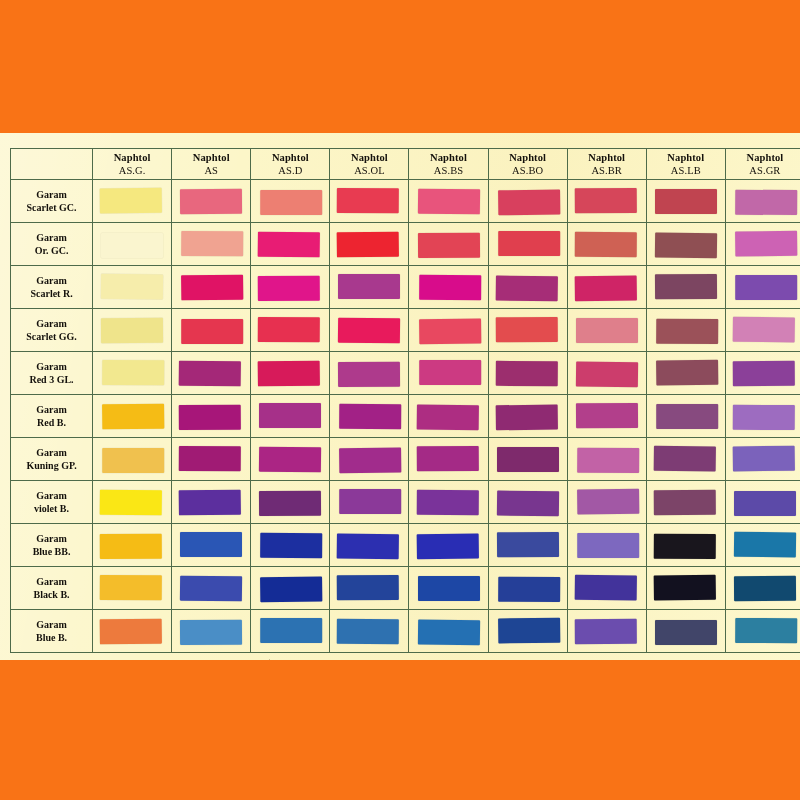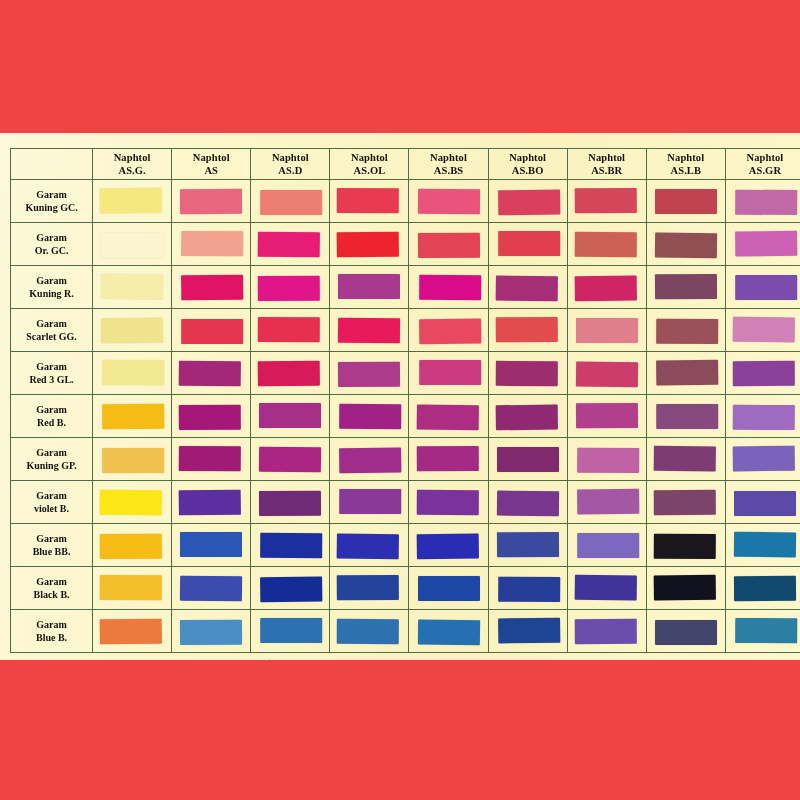--- a/index.html
+++ b/index.html
@@ -2,21 +2,21 @@
 <html><head>
 <meta charset="utf-8">
 <title>Naphtol Dye Shade Card</title>
 <style>
   html,body{margin:0;padding:0;}
   body{
     width:800px;height:800px;overflow:hidden;
     background:#ffffff;
     font-family:"Liberation Serif", serif;
   }
-  #page{position:relative;width:800px;height:800px;background:#ef4444;}
+  #page{position:relative;width:800px;height:800px;background:#f97316;}
 
   
   #card{
     position:absolute;left:0;top:133px;width:800px;height:527px;
     background:#fcf6c8;
   }
   
   #card:before{
     content:"";position:absolute;inset:0;
     background:
@@ -42,21 +42,21 @@
 
   thead th{
     height:30px;
     font-size:10.5px;line-height:1.25;
     font-weight:bold;color:#14110c;
     letter-spacing:.1px;
     text-align:center;
   }
   thead th.corner{border-top:1.6px solid #4e6b4a;}
   th .nap{display:block;font-weight:bold;}
-  th .code{display:block;font-weight:bold;text-align:center;}
+  th .code{display:block;font-weight:normal;text-align:center;}
 
   tbody th.rlabel, tbody td.rlabel{
     height:42px;
     font-size:10px;line-height:1.3;
     font-weight:bold;color:#14110c;
     text-align:center;
   }
   .rlabel .l1{display:block;}
   .rlabel .l2{display:block;}
 
@@ -133,21 +133,21 @@
             <th style="border-color: rgb(78, 107, 74);">
               <span class="nap">Naphtol</span>
               <span class="code">AS.GR</span>
             </th>
           </tr>
       </thead>
       <tbody>
           <tr>
             <td class="rlabel" style="border-color: rgb(78, 107, 74);">
               <span class="l1">Garam</span>
-              <span class="l2">Kuning GC.</span>
+              <span class="l2">Scarlet GC.</span>
             </td>
             <td class="cell" style="border-color: rgb(78, 107, 74);">
               <div class="swtch" style="transform: translate(-1.2px, -0.9px) rotate(-0.7deg); background-color: rgb(245, 232, 127);"></div>
             </td>
             <td class="cell" style="border-color: rgb(78, 107, 74);">
               <div class="swtch" style="transform: translate(0px, 0px) rotate(-0.35deg); background-color: rgb(232, 103, 126);"></div>
             </td>
             <td class="cell" style="border-color: rgb(78, 107, 74);">
               <div class="swtch" style="transform: translate(1.2px, 0.9px) rotate(0deg); background-color: rgb(237, 127, 114);"></div>
             </td>
@@ -199,21 +199,21 @@
             <td class="cell" style="border-color: rgb(78, 107, 74);">
               <div class="swtch" style="transform: translate(0px, 0.9px) rotate(0.7deg); background-color: rgb(143, 79, 83);"></div>
             </td>
             <td class="cell" style="border-color: rgb(78, 107, 74);">
               <div class="swtch" style="transform: translate(1.2px, -0.9px) rotate(-0.7deg); background-color: rgb(205, 98, 180);"></div>
             </td>
           </tr>
           <tr>
             <td class="rlabel" style="border-color: rgb(78, 107, 74);">
               <span class="l1">Garam</span>
-              <span class="l2">Kuning R.</span>
+              <span class="l2">Scarlet R.</span>
             </td>
             <td class="cell" style="border-color: rgb(78, 107, 74);">
               <div class="swtch" style="transform: translate(0px, -0.9px) rotate(0.7deg); background-color: rgb(246, 237, 171);"></div>
             </td>
             <td class="cell" style="border-color: rgb(78, 107, 74);">
               <div class="swtch" style="transform: translate(1.2px, 0px) rotate(-0.7deg); background-color: rgb(224, 19, 101);"></div>
             </td>
             <td class="cell" style="border-color: rgb(78, 107, 74);">
               <div class="swtch" style="transform: translate(-1.2px, 0.9px) rotate(-0.35deg); background-color: rgb(224, 21, 138);"></div>
             </td>

